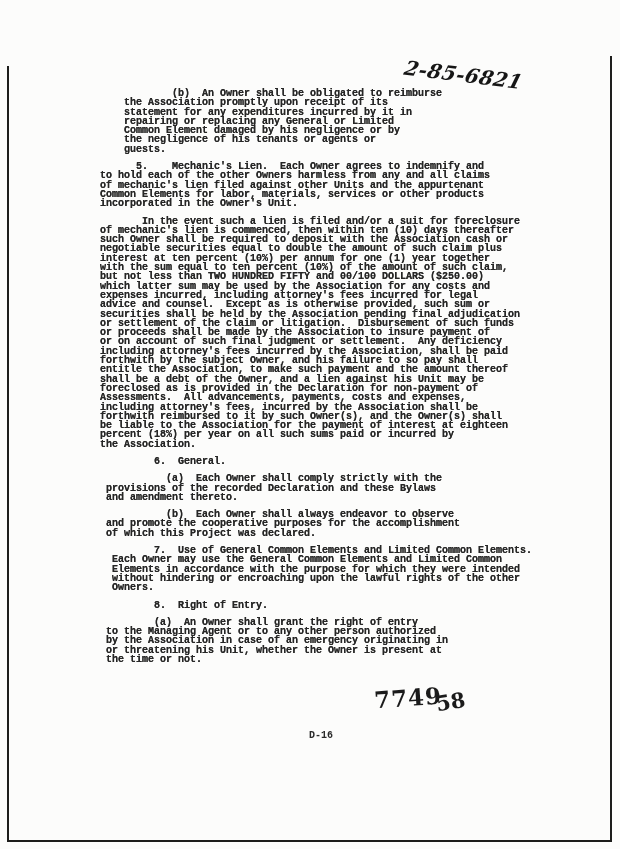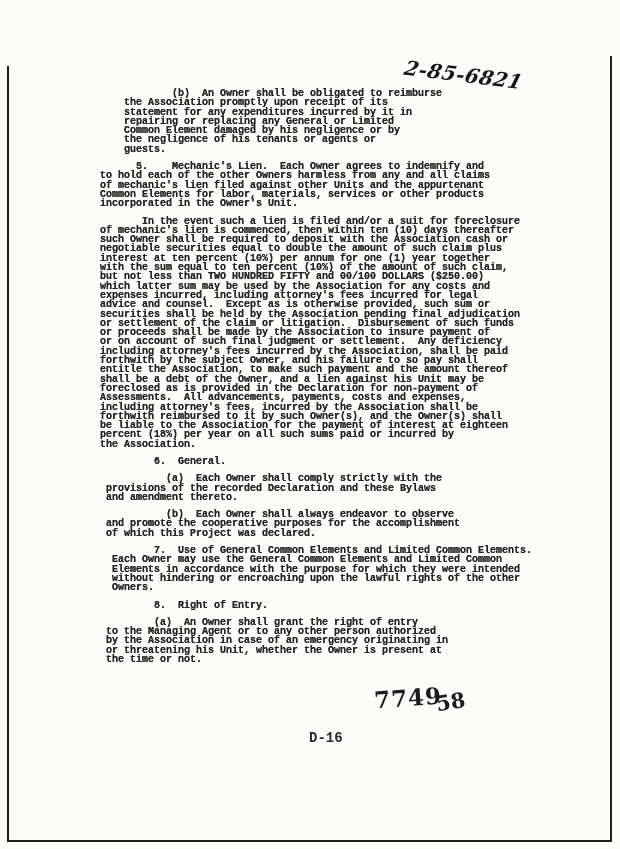--- a/index.html
+++ b/index.html
@@ -38,21 +38,21 @@
     font-family:"DejaVu Serif",serif;font-weight:700;font-size:23px;
     color:#1b1b1b;transform:rotate(-4deg);letter-spacing:1px;
   }
   #stamp-right{
     position:absolute;left:436px;top:689px;
     font-family:"DejaVu Serif",serif;font-weight:700;font-size:21px;
     color:#1b1b1b;transform:rotate(-9deg);
   }
   #page-label{
     position:absolute;left:309px;top:730px;
-    font-size:14px;font-weight:bold;color:#2a2a2a;
+    font-size:10px;font-weight:bold;color:#2a2a2a;
     font-family:"Liberation Mono","DejaVu Sans Mono",monospace;
   }
 </style>
 </head>
 <body>
 
 <div class="scan-line" id="border-left"></div>
 <div class="scan-line" id="border-right"></div>
 <div class="scan-line" id="border-bottom"></div>
 

